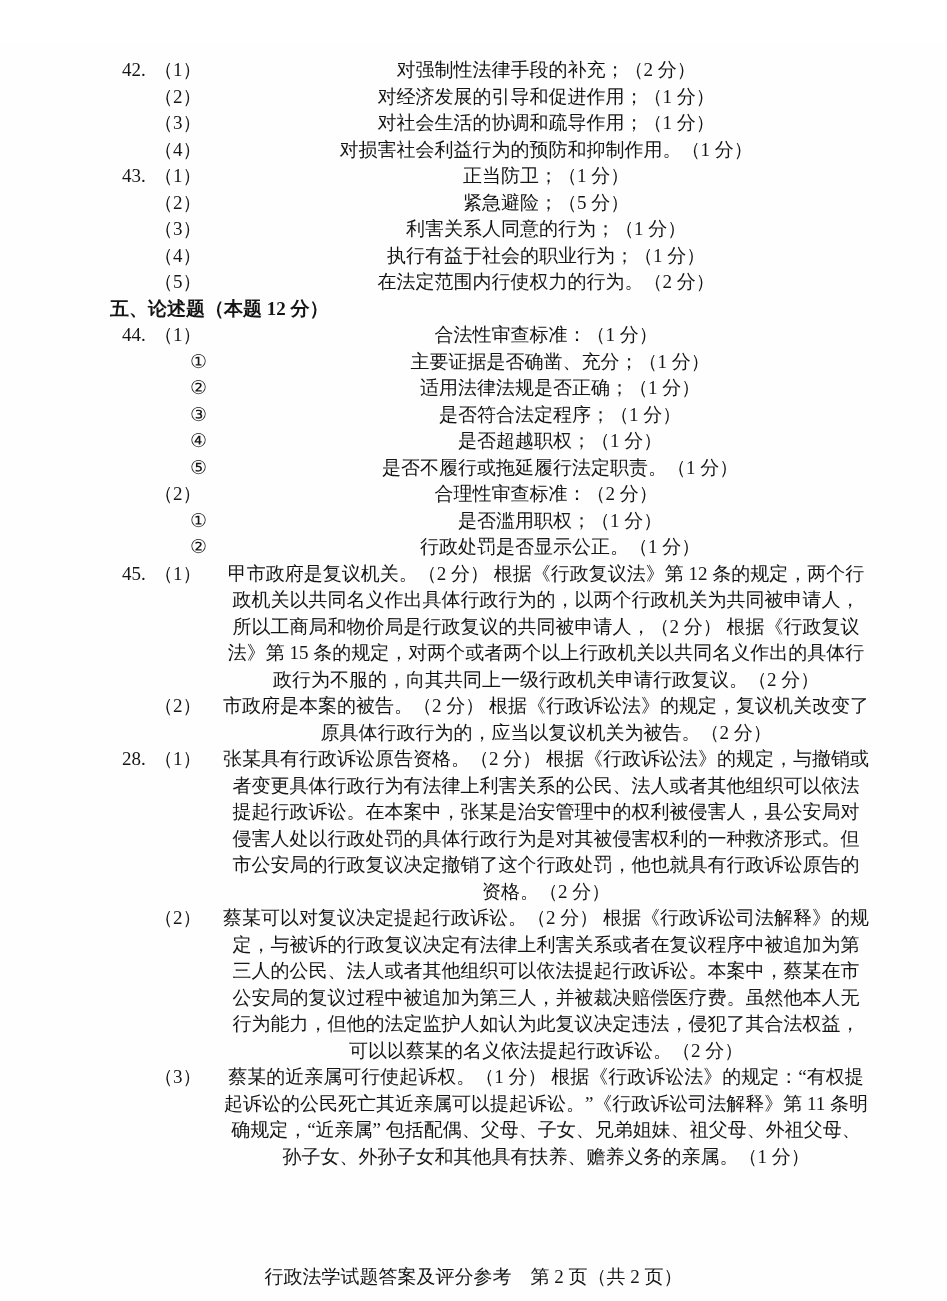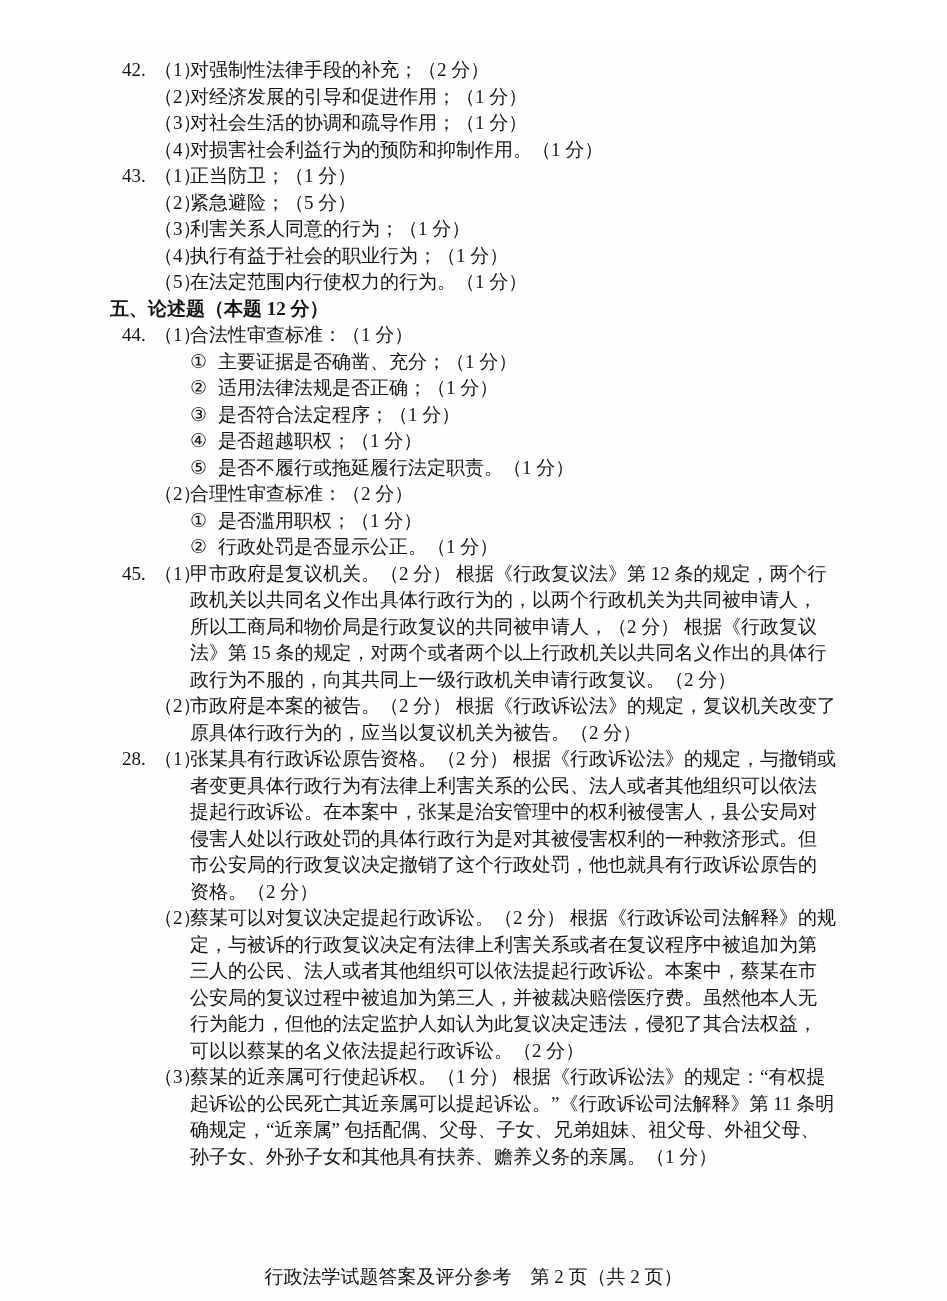--- a/index.html
+++ b/index.html
@@ -30,21 +30,21 @@
   .q { display: flex; align-items: flex-start; }
   .qnum {
     flex: none;
     width: 44px;
     box-sizing: border-box;
     padding-left: 12px;
   }
   .qbody { flex: 1; min-width: 0; }
   .item { display: flex; align-items: flex-start; }
   .ilabel { flex: none; width: 36px; white-space: pre; }
-  .itext { flex: 1; min-width: 0; white-space: pre; }
+  .itext { flex: 1; min-width: 0; white-space: pre; text-align: center; }
   .sub { display: flex; align-items: flex-start; margin-left: 36px; }
   .sublabel { flex: none; width: 28px; white-space: pre; }
   .footer {
     position: absolute;
     left: 0; top: 1220px;
     width: 947px;
     text-align: center;
     font-size: 19px;
     white-space: pre;
   }
@@ -89,21 +89,21 @@
           <div class="item">
             <div class="ilabel">（3）</div>
             <div class="itext">利害关系人同意的行为；（1 分）</div>
           </div>
           <div class="item">
             <div class="ilabel">（4）</div>
             <div class="itext">执行有益于社会的职业行为；（1 分）</div>
           </div>
           <div class="item">
             <div class="ilabel">（5）</div>
-            <div class="itext">在法定范围内行使权力的行为。（1 分）</div>
+            <div class="itext">在法定范围内行使权力的行为。（2 分）</div>
           </div>
         </div>
       </div>
       <div class="heading">五、论述题（本题 12 分）</div>
       <div class="q">
         <div class="qnum">44.</div>
         <div class="qbody">
           <div class="item">
             <div class="ilabel">（1）</div>
             <div class="itext">合法性审查标准：（1 分）</div>

